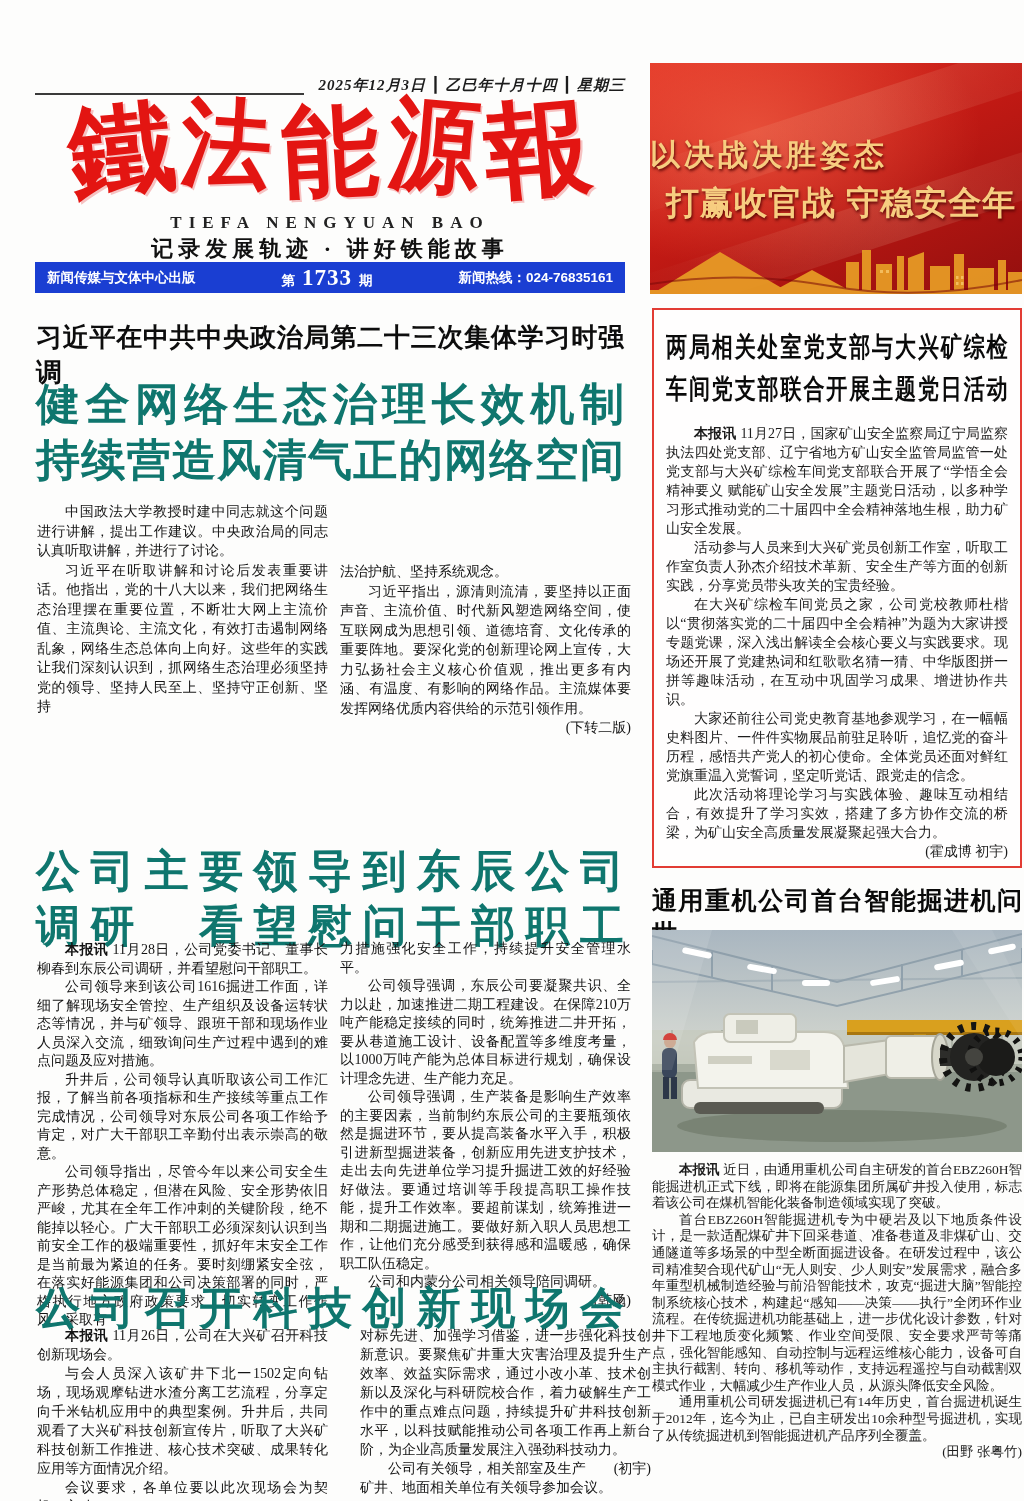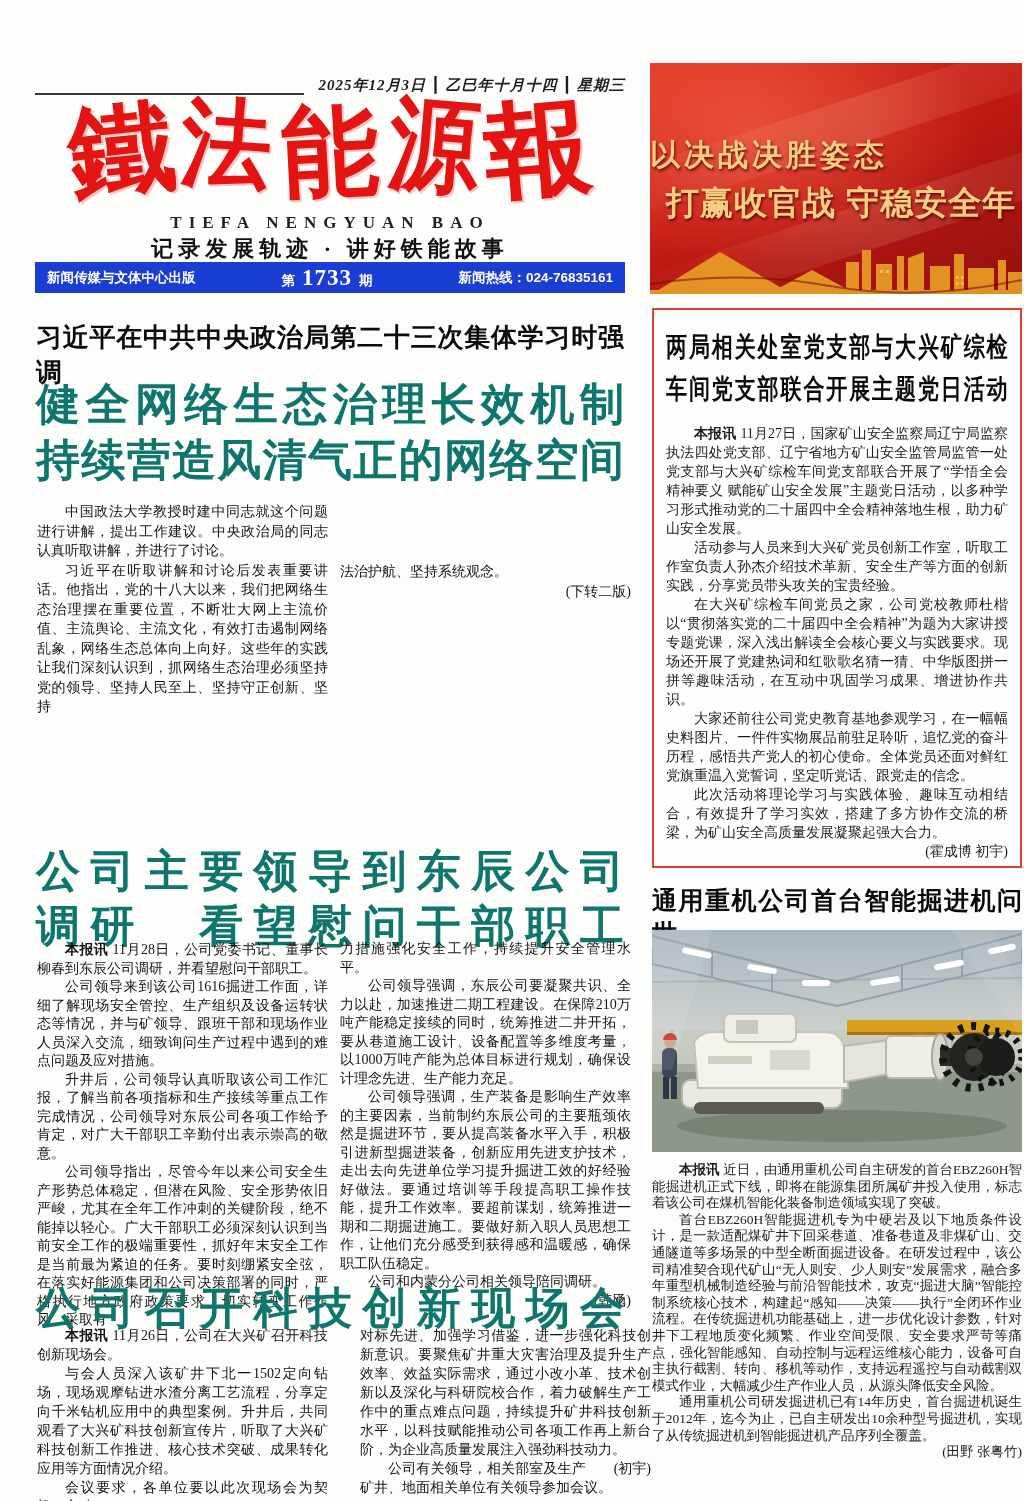--- a/index.html
+++ b/index.html
@@ -119,20 +119,21 @@
 
   <div class="kicker jfull">习近平在中共中央政治局第二十三次集体学习时强调</div>
   <div class="h-big jfull" id="a1h1">健全网络生态治理长效机制</div>
   <div class="h-big jfull" id="a1h2">持续营造风清气正的网络空间</div>
   <div class="col" id="a1c1">
       <p class="para">中国政法大学教授时建中同志就这个问题进行讲解，提出工作建议。中央政治局的同志认真听取讲解，并进行了讨论。</p>
       <p class="para">习近平在听取讲解和讨论后发表重要讲话。他指出，党的十八大以来，我们把网络生态治理摆在重要位置，不断壮大网上主流价值、主流舆论、主流文化，有效打击遏制网络乱象，网络生态总体向上向好。这些年的实践让我们深刻认识到，抓网络生态治理必须坚持党的领导、坚持人民至上、坚持守正创新、坚持</p>
     </div>
   <div class="col" id="a1c2">
       <p class="para cont">法治护航、坚持系统观念。</p>
+      <p class="para">习近平指出，源清则流清，要坚持以正面声音、主流价值、时代新风塑造网络空间，使互联网成为思想引领、道德培育、文化传承的重要阵地。要深化党的创新理论网上宣传，大力弘扬社会主义核心价值观，推出更多有内涵、有温度、有影响的网络作品。主流媒体要发挥网络优质内容供给的示范引领作用。</p>
       <p class="para sig">(下转二版)</p>
     </div>
 
   <div class="h-big jfull" id="a2h1">公司主要领导到东辰公司</div>
   <div class="h-big jfull" id="a2h2">调研　看望慰问干部职工</div>
   <div class="col" id="a2c1">
       <p class="para"><b class="lead">本报讯 </b>11月28日，公司党委书记、董事长柳春到东辰公司调研，并看望慰问干部职工。</p>
       <p class="para">公司领导来到该公司1616掘进工作面，详细了解现场安全管控、生产组织及设备运转状态等情况，并与矿领导、跟班干部和现场作业人员深入交流，细致询问生产过程中遇到的难点问题及应对措施。</p>
       <p class="para">升井后，公司领导认真听取该公司工作汇报，了解当前各项指标和生产接续等重点工作完成情况，公司领导对东辰公司各项工作给予肯定，对广大干部职工辛勤付出表示崇高的敬意。</p>
       <p class="para">公司领导指出，尽管今年以来公司安全生产形势总体稳定，但潜在风险、安全形势依旧严峻，尤其在全年工作冲刺的关键阶段，绝不能掉以轻心。广大干部职工必须深刻认识到当前安全工作的极端重要性，抓好年末安全工作是当前最为紧迫的任务。要时刻绷紧安全弦，在落实好能源集团和公司决策部署的同时，严格执行地方政府政策要求，切实转变工作作风，采取有</p>

